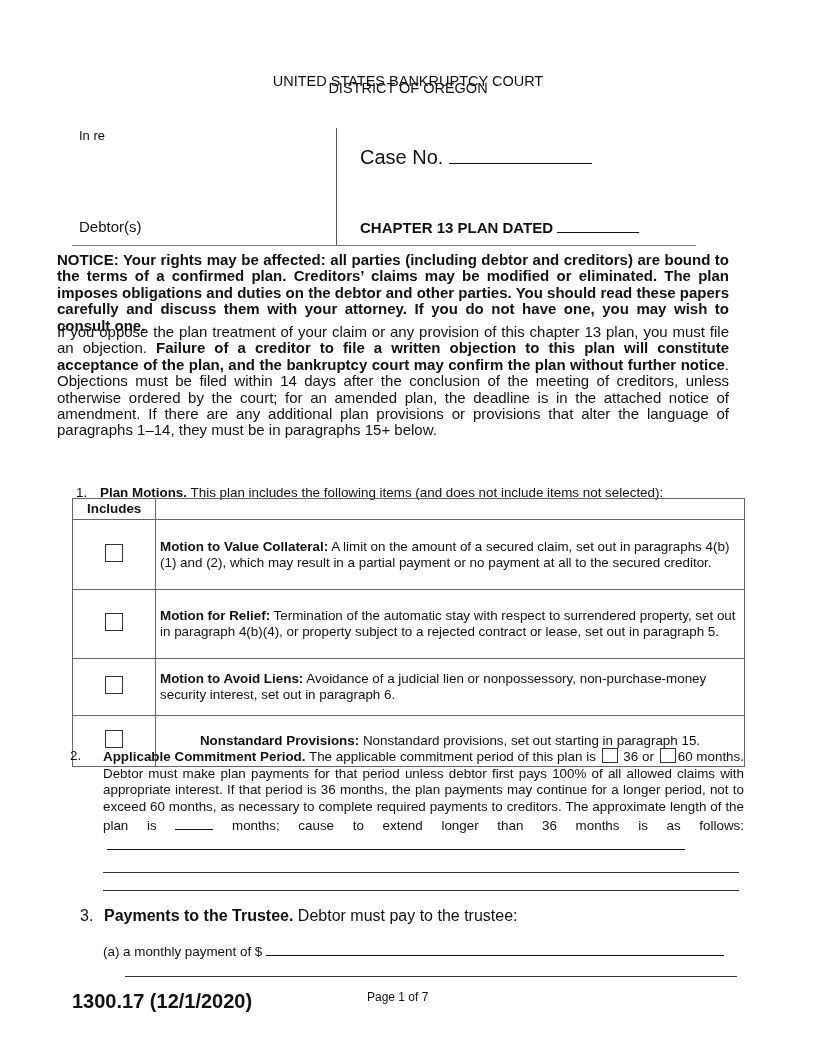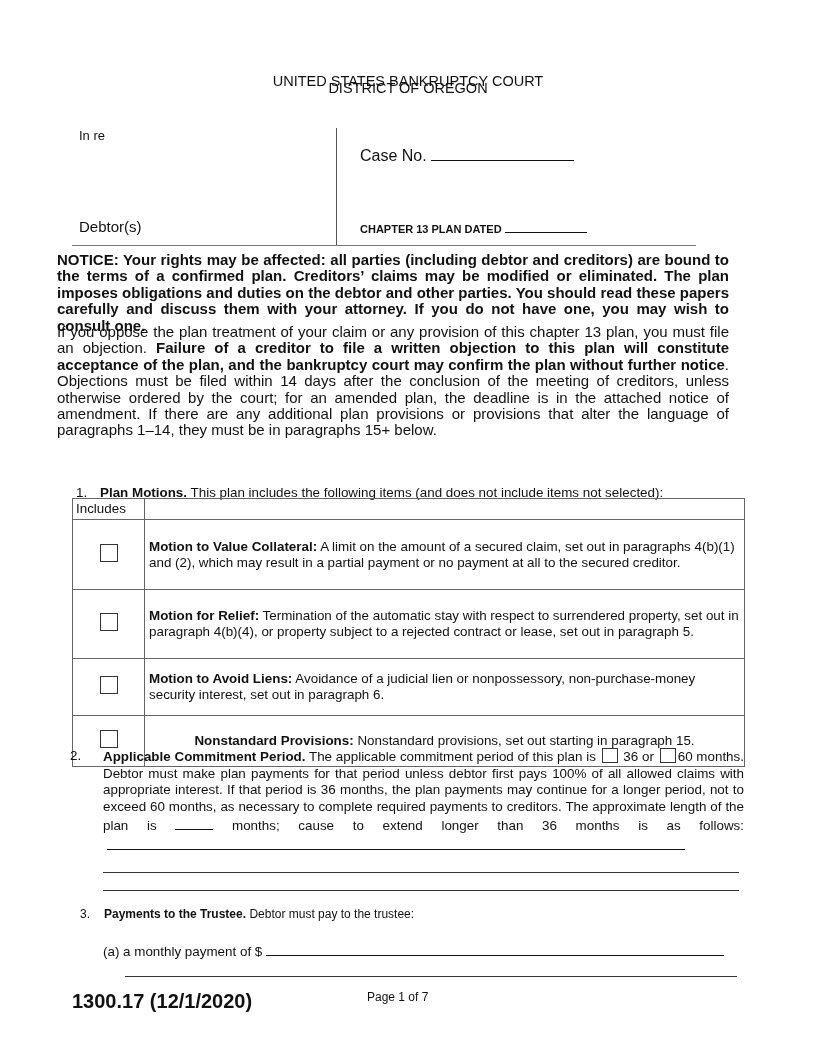--- a/index.html
+++ b/index.html
@@ -4,46 +4,46 @@
 <style>
   html, body { margin: 0; padding: 0; background: #ffffff; }
   body { width: 816px; height: 1056px; position: relative; overflow: hidden;
          font-family: "Liberation Sans", sans-serif; color: #111; }
   .abs { position: absolute; }
   .court { left: 0; width: 816px; text-align: center; font-size: 14.5px; line-height: 18px; }
   .in-re { left: 79px; top: 128px; font-size: 13px; }
   .debtor { left: 79px; top: 218px; font-size: 15px; }
   .vline { left: 336px; top: 128px; width: 1px; height: 118px; background: #555; }
   .hline { left: 72px; top: 245px; width: 624px; height: 1px; background: #777; }
-  .caseno { left: 360px; top: 146px; font-size: 16px; }
-  .chapter { left: 360px; top: 218px; font-size: 11px; font-weight: bold; }
+  .caseno { left: 360px; top: 146px; font-size: 20px; }
+  .chapter { left: 360px; top: 218px; font-size: 15px; font-weight: bold; }
   .blank { display: inline-block; border-bottom: 1px solid #111; height: 14px; vertical-align: baseline; }
   .para { left: 57px; width: 672px; font-size: 15px; line-height: 16.4px; text-align: justify; }
   .notice { top: 252px; font-weight: bold; }
   .objection { top: 324px; }
   .sec-title { font-size: 13.4px; line-height: 16.4px; margin-top: 23px; }
   .sec1 { left: 76px; top: 462px; }
   .num { display: inline-block; width: 24px; }
   table.motions { position: absolute; left: 72px; top: 498px; width: 673px; border-collapse: collapse;
                   font-size: 13.4px; line-height: 16px; }
   table.motions td, table.motions th { border: 1px solid #666; padding: 0; vertical-align: middle; }
-  table.motions th { height: 20px; font-weight: normal; text-align: left; padding-left: 3px; }
+  table.motions th { height: 20px; font-weight: bold; text-align: left; padding-left: 14px; }
   .cb-cell { width: 68px; text-align: center; }
   .cb { display: inline-block; width: 18px; height: 18px; border: 1px solid #333; box-sizing: border-box; background: #fff; }
   .desc { padding: 4px 4px 4px 4px !important; }
   .r1 td { height: 61px; }
   .r2 td { height: 60px; margin-left: 32px; }
   .r3 td { height: 48px; }
   .r4 td { height: 42px; text-align: center; }
   .sec2 { left: 70px; top: 748px; width: 674px; font-size: 13.4px; line-height: 16.6px; }
   .sec2 .num { position: absolute; left: 0; top: 0; }
   .sec2 .body { margin-left: 33px; text-align: justify; }
   .cb-inline { display: inline-block; width: 16px; height: 15px; border: 1px solid #333; box-sizing: border-box; vertical-align: -2px; margin: 0 2px; }
   .fill-line { display: block; border-bottom: 1px solid #333; height: 15px; }
-  .sec3 { left: 80px; top: 907px; font-size: 12px; }
+  .sec3 { left: 80px; top: 907px; font-size: 16px; }
   .sec3a { left: 103px; top: 941px; width: 642px; font-size: 13.4px; }
   .footer-id { left: 72px; top: 990px; font-size: 20px; font-weight: bold; }
   .footer-page { left: 367px; top: 990px; font-size: 12px; }
 </style>
 </head>
 <body>
 
 <div class="abs court" style="top:72px;">UNITED STATES BANKRUPTCY COURT</div>
 <div class="abs court" style="top:79px;">DISTRICT OF OREGON</div>
 

